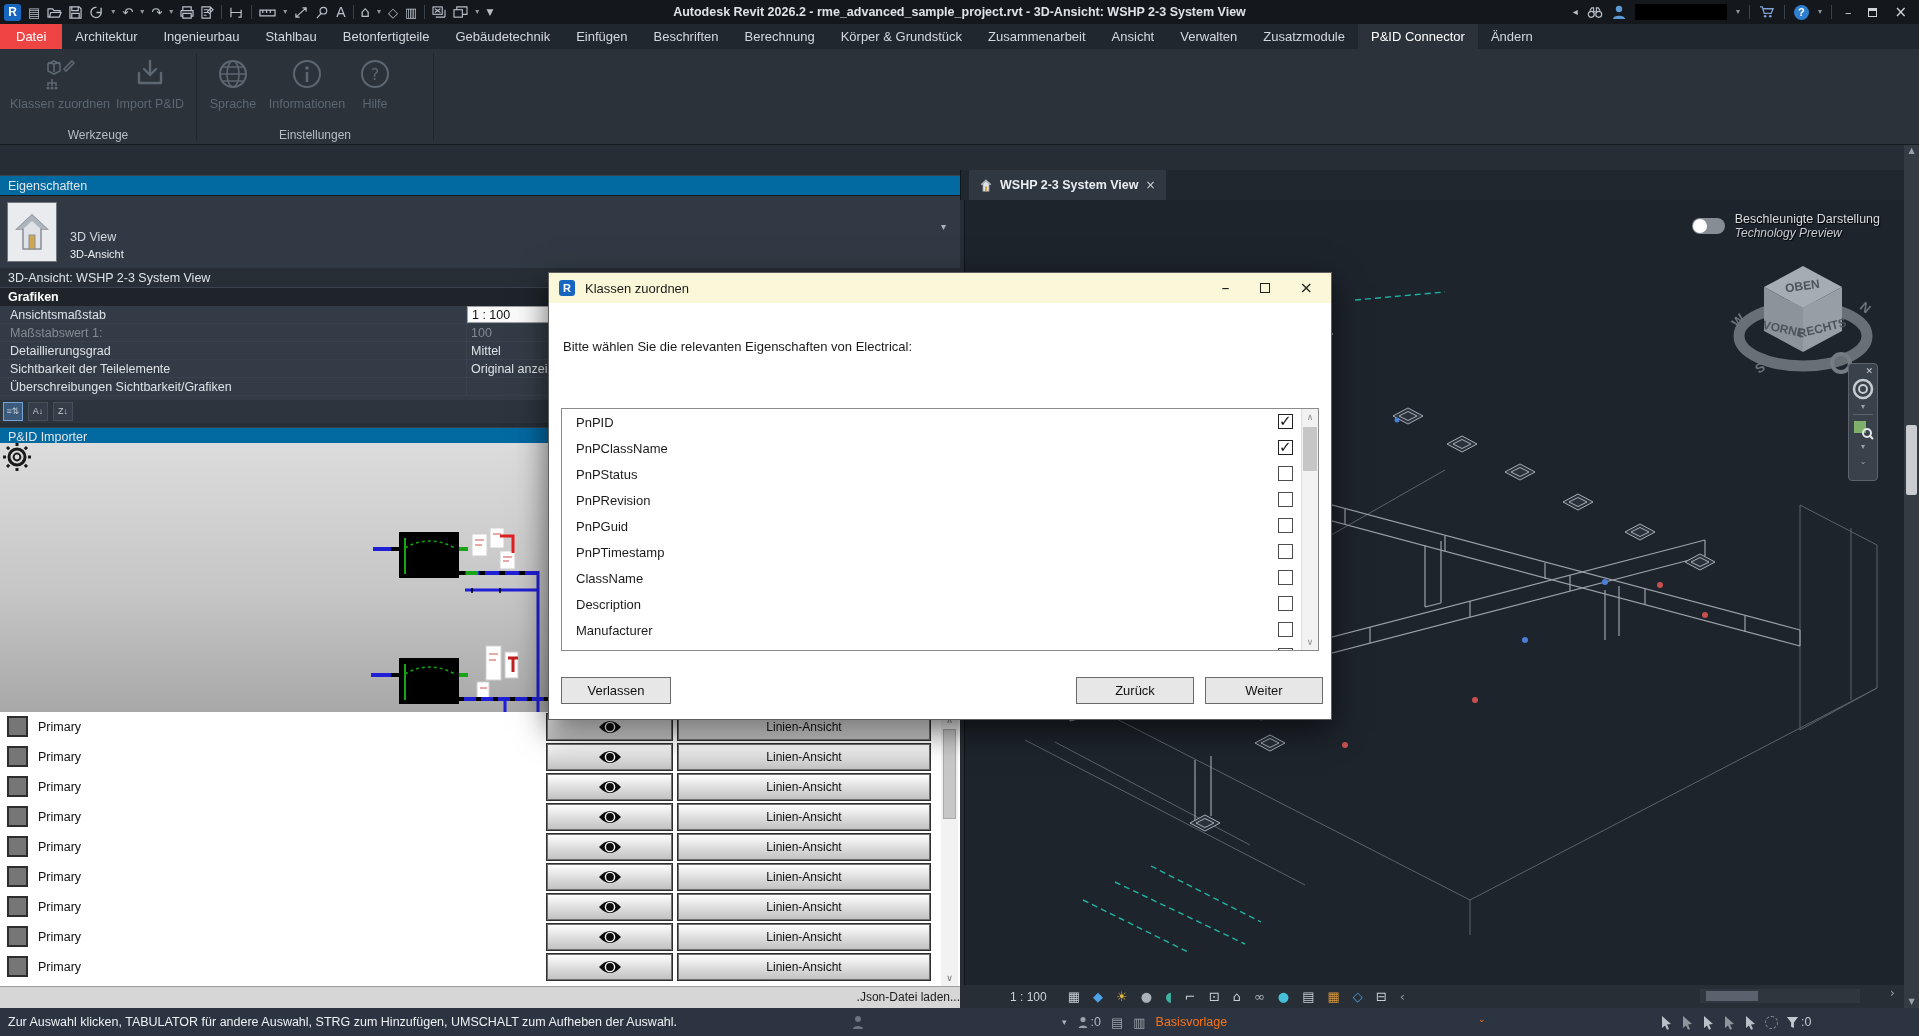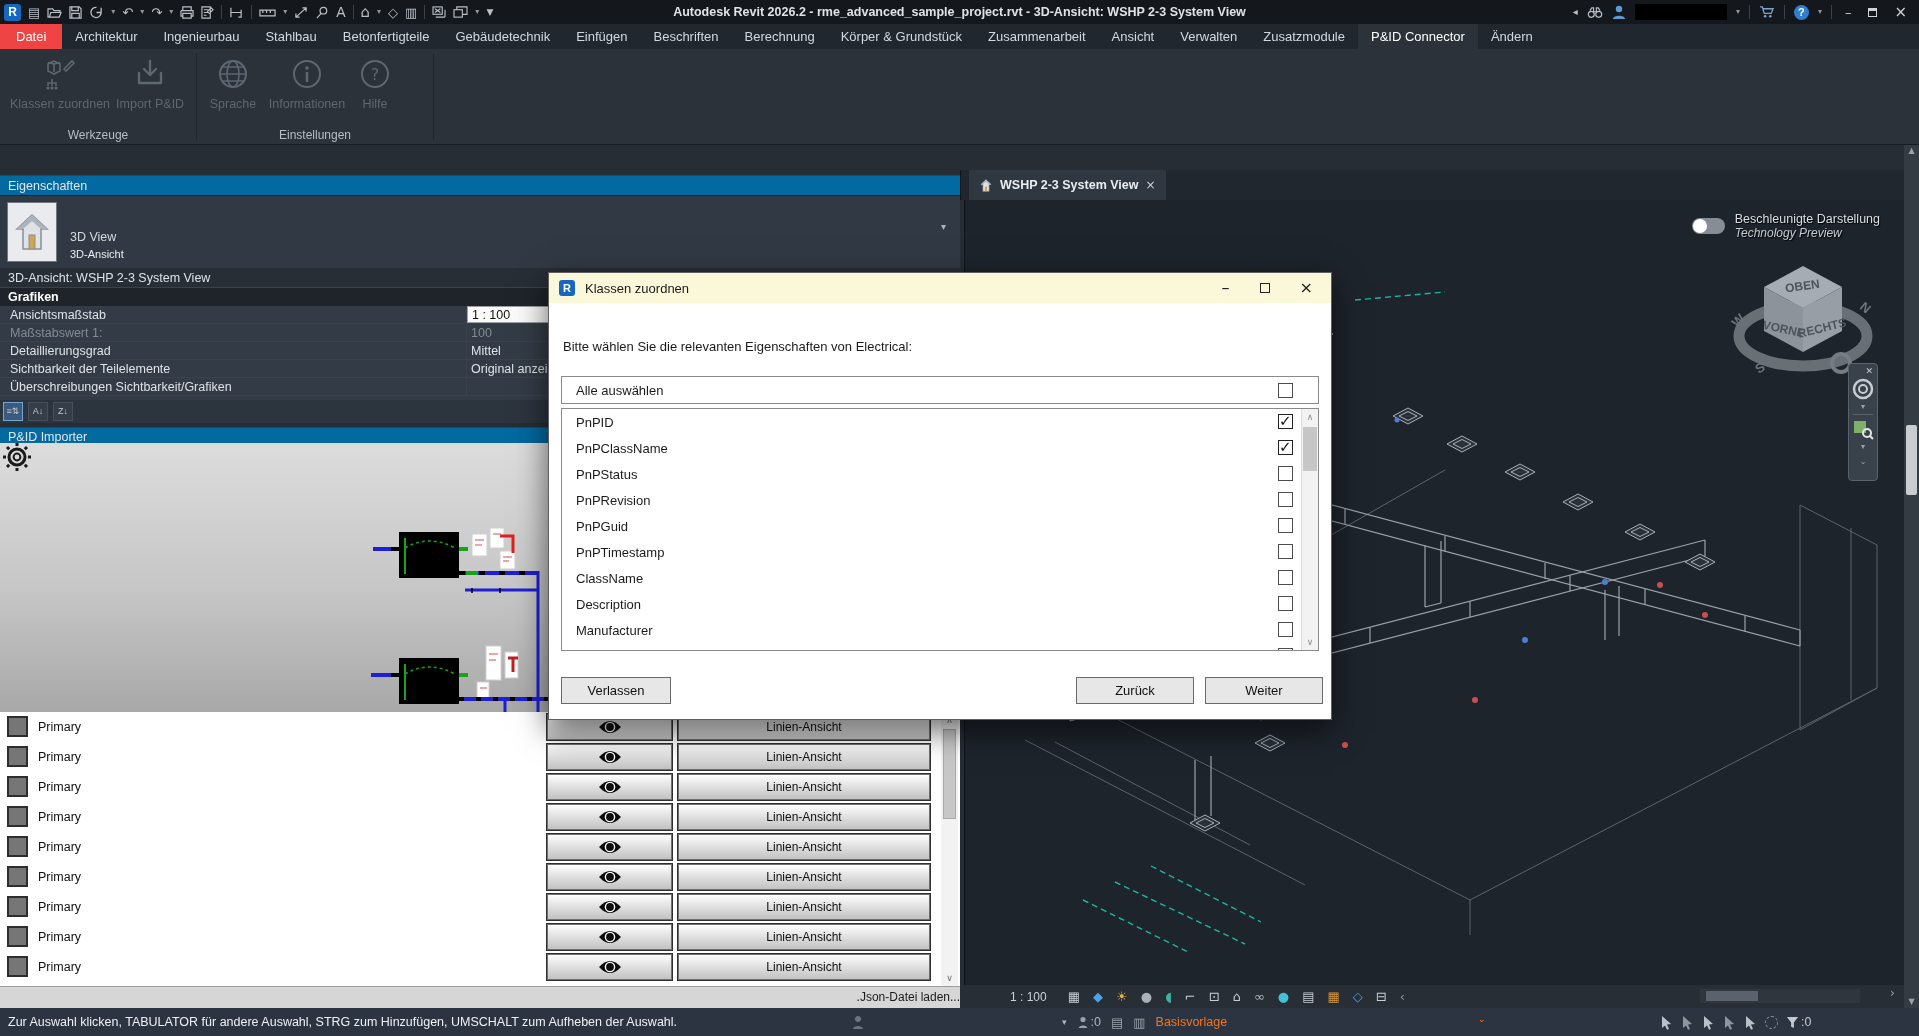--- a/index.html
+++ b/index.html
@@ -740,24 +740,20 @@
     <div id="dlg-title">
       <span class="rlogo">R</span>
       <span class="txt">Klassen zuordnen</span>
       <div id="dlg-ctrl">
         <span class="ico">–</span>
         <span class="sq"></span>
         <span class="ico" style="font-size:16px;">×</span>
       </div>
     </div>
     <div id="dlg-prompt">Bitte wählen Sie die relevanten Eigenschaften von Electrical:</div>
-    <div id="select-all">
-      <span class="txt">Alle auswählen</span>
-      <span class="cb" style="top:6px;"></span>
-    </div>
     <div id="dlg-list">
       <div>
 
       <div class="dlg-item">
             <span class="txt">PnPID</span>
             <span class="cb checked"></span>
           </div>
           <div class="dlg-item">
             <span class="txt">PnPClassName</span>
             <span class="cb checked"></span>

